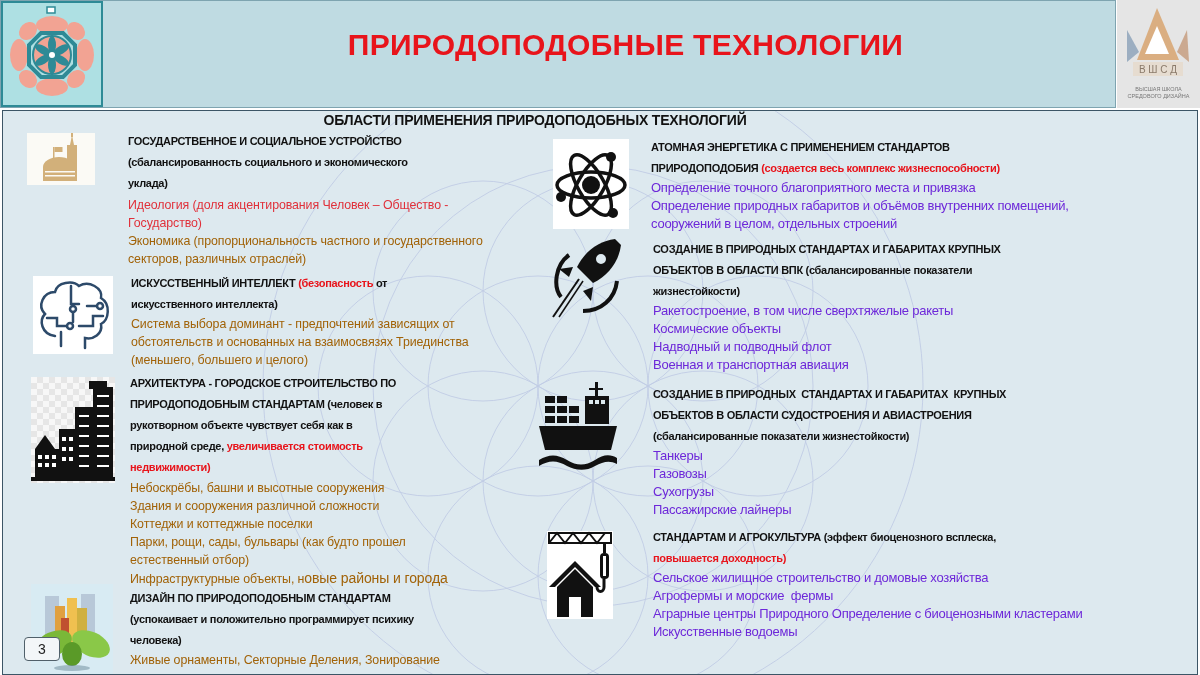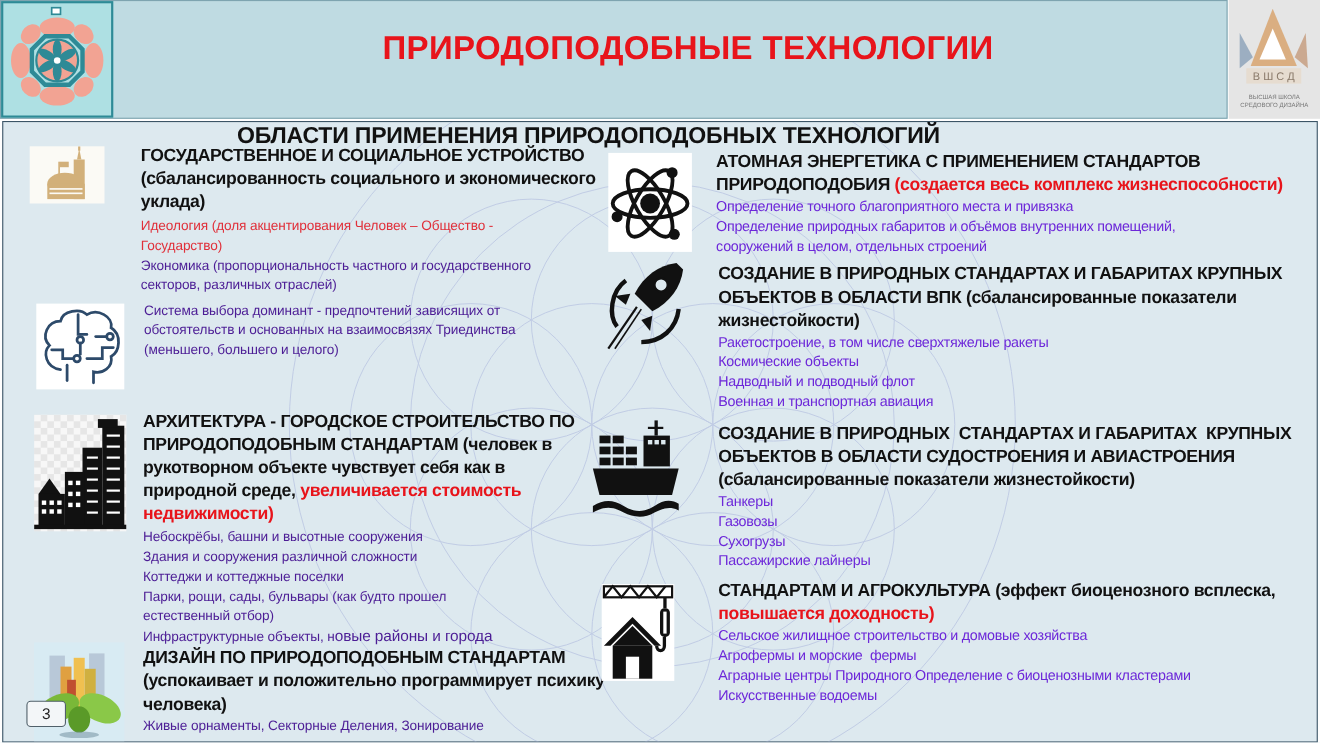--- a/index.html
+++ b/index.html
@@ -27,29 +27,29 @@
   }
 
   .main-panel {
     position: absolute; left: 2px; top: 110px; width: 1196px; height: 565px;
     background: #dde9ef; border: 1px solid #3c5566; overflow: hidden;
   }
   .bg-pattern { position: absolute; left: 0; top: 0; width: 1196px; height: 565px; }
 
   .main-title {
     position: absolute; left: 0; top: 1px; width: 1064px; text-align: center;
-    font-weight: bold; font-size: 21px; color: #111; letter-spacing: -0.2px;
+    font-weight: bold; font-size: 14px; color: #111; letter-spacing: -0.2px;
   }
 
   .block { position: absolute; }
   .block .icon { position: absolute; }
   .block .text { position: absolute; color: #111; }
-  .h { font-weight: bold; font-size: 16px; line-height: 21px; letter-spacing: -0.3px; }
+  .h { font-weight: bold; font-size: 11px; line-height: 21px; letter-spacing: -0.3px; }
   .red { color: #e8141b; }
-  .sub { font-size: 12.4px; line-height: 18px; color: #4c1d95; letter-spacing: -0.1px; }
+  .sub { font-size: 12.4px; line-height: 18px; color: #a16207; letter-spacing: -0.1px; }
   .sub-r { font-size: 13px; line-height: 18px; color: #6d28d9; letter-spacing: -0.25px; }
   .sub-red { color: #e0303a; }
   .big-end { font-size: 14px; }
 
   .page-num {
     position: absolute; left: 24px; top: 637px; width: 36px; height: 24px;
     background: #f3f6f8; border: 1px solid #50606a; border-radius: 4px;
     text-align: center; font-size: 14px; line-height: 22px; color: #222;
   }
 </style>
@@ -166,20 +166,24 @@
           <path d="M40 36 L40 46"></path>
           <circle cx="40" cy="33" r="3"></circle>
           <path d="M46 50 L60 50 L60 40 L70 40"></path>
           <path d="M54 30 L64 30"></path>
           <circle cx="67" cy="30" r="3"></circle>
           <path d="M28 56 L28 70"></path>
         </g>
       </svg>
     </div>
     <div class="text" style="left:128px;top:2px;width:410px;">
+      <div class="h">
+        <span>ИСКУССТВЕННЫЙ ИНТЕЛЛЕКТ </span><span class="red">(безопасность</span><span> от</span>
+        <div>искусственного интеллекта)</div>
+      </div>
       <div class="sub">Система выбора доминант - предпочтений зависящих от</div>
       <div class="sub">обстоятельств и основанных на взаимосвязях Триединства</div>
       <div class="sub">(меньшего, большего и целого)</div>
     </div>
   </div>
 
   <div class="block" style="left:0;top:262px;width:540px;height:215px;">
     <div class="icon" style="left:28px;top:4px;width:84px;height:106px;background:repeating-conic-gradient(#e6e6e6 0% 25%, #f7f7f7 0% 50%) 0 0/12px 12px;">
       <svg width="84" height="106" viewBox="0 0 84 106">
         <g fill="#111">

